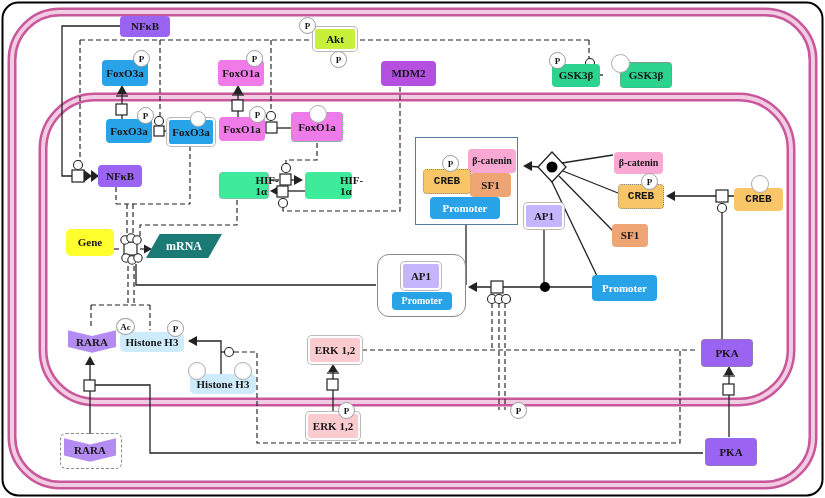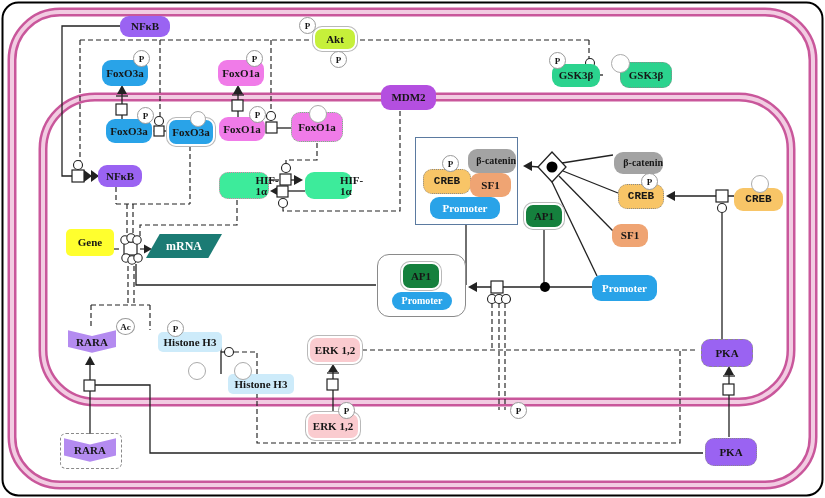--- a/index.html
+++ b/index.html
@@ -1,28 +1,28 @@
 <!DOCTYPE html>
 <html><head>
 <meta charset="utf-8">
 <style>
   html,body{margin:0;padding:0;background:#fff;}
   #fig{position:relative;width:825px;height:498px;background:#fff;overflow:hidden;
        font-family:"Liberation Serif",serif;}
   #wires{position:absolute;left:0;top:0;z-index:1;}
-  .node{position:absolute;z-index:3;box-sizing:border-box;border-radius:9px;
+  .node{position:absolute;z-index:3;box-sizing:border-box;border-radius:4px;
         display:flex;align-items:center;justify-content:center;
         font-weight:bold;font-size:11px;color:#161616;line-height:1;}
   .sm{font-size:10px;}
   
   .purple{background:#9A63F2;} .blue{background:#29A3E8;} .pink{background:#F07BE8;}
   .yg{background:#C6F03A;} .violet{background:#B44FE0;} .green{background:#2BD38E;margin-left:17px;}
-  .mint{background:#3DEB9B;padding-left:46px;} .lav{background:#a3a3a3;justify-content:flex-end;} .amber{background:#F8C567;font-family:Liberation Mono, monospace;}
-  .tan{background:#EFA473;justify-content:center;} .peach{background:#15803d;} .yellow{background:#FFFF2E;}
-  .lblue{background:#CDEBFA;margin-left:38px;} .lpink{background:#FACBCF;} .dgreen{background:#1FCC80;}
+  .mint{background:#3DEB9B;padding-left:46px;} .lav{background:#f9a8d4;} .amber{background:#F8C567;font-family:Liberation Mono, monospace;}
+  .tan{background:#EFA473;justify-content:center;} .peach{background:#c4b5fd;} .yellow{background:#FFFF2E;}
+  .lblue{background:#CDEBFA;} .lpink{background:#FACBCF;} .dgreen{background:#1FCC80;}
   .wtxt{color:#fff;}
   
   .wb{border:2px solid #fff;box-shadow:0 0 0 1px #b9b9b9;}
   .dot-gray{border:1.5px dotted #8a8a8a;}
   .dot-green{border:1.5px dotted #6ec87a;}
   .dot-pink{border:1.5px dotted #ef7fb0;}
   .dash-gray{border:1.5px dashed #8a8a8a;}
   
   .badge{position:absolute;z-index:4;width:15px;height:15px;border-radius:50%;
          background:#fff;border:1px solid #9a9a9a;display:flex;align-items:center;
@@ -204,21 +204,21 @@
 <div class="node blue" style="left:102px;top:60px;width:46px;height:26px;">
       <span>FoxO3a</span>
     </div>
 <div class="node pink" style="left:218px;top:60px;width:46px;height:26px;">
       <span>FoxO1a</span>
     </div>
 
 <div class="node yg wb" style="left:313px;top:27px;width:44px;height:24px;">
       <span>Akt</span>
     </div>
-<div class="node violet" style="left:381px;top:61px;width:55px;height:25px;margin-top:24px;">
+<div class="node violet" style="left:381px;top:61px;width:55px;height:25px;">
       <span>MDM2</span>
     </div>
 
 <div class="node green" style="left:535px;top:64px;width:48px;height:23px;">
       <span>GSK3β</span>
     </div>
 <div class="node green dot-gray" style="left:603px;top:62px;width:52px;height:26px;">
       <span>GSK3β</span>
     </div>
 

